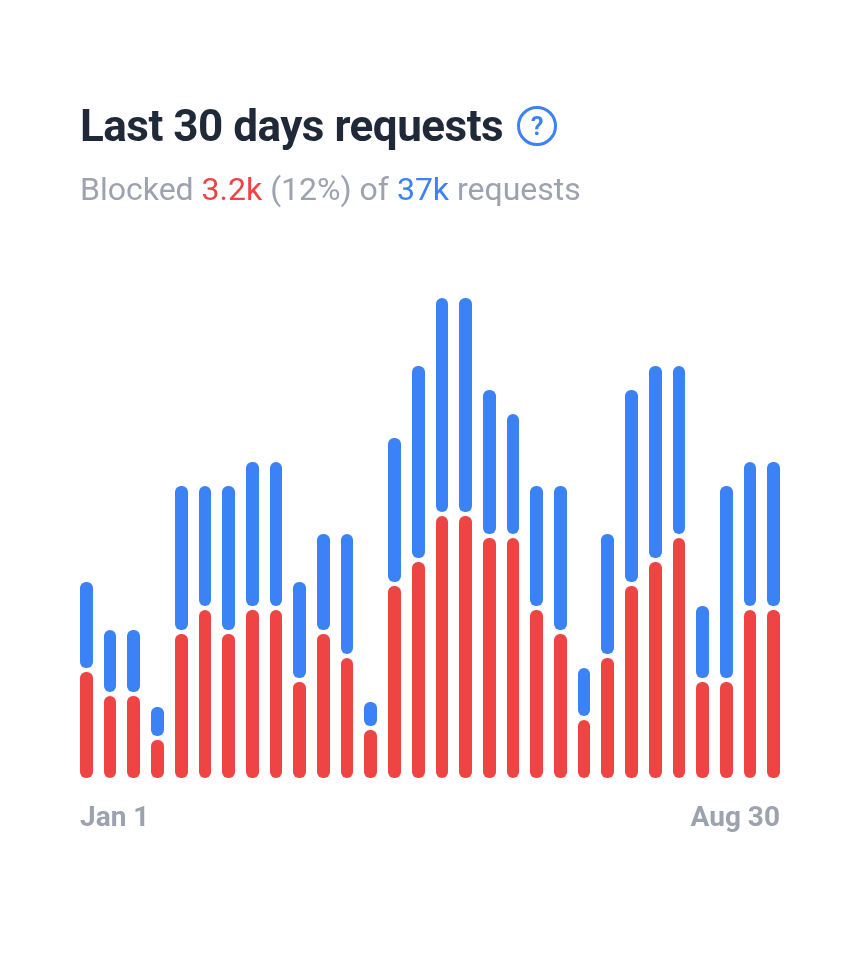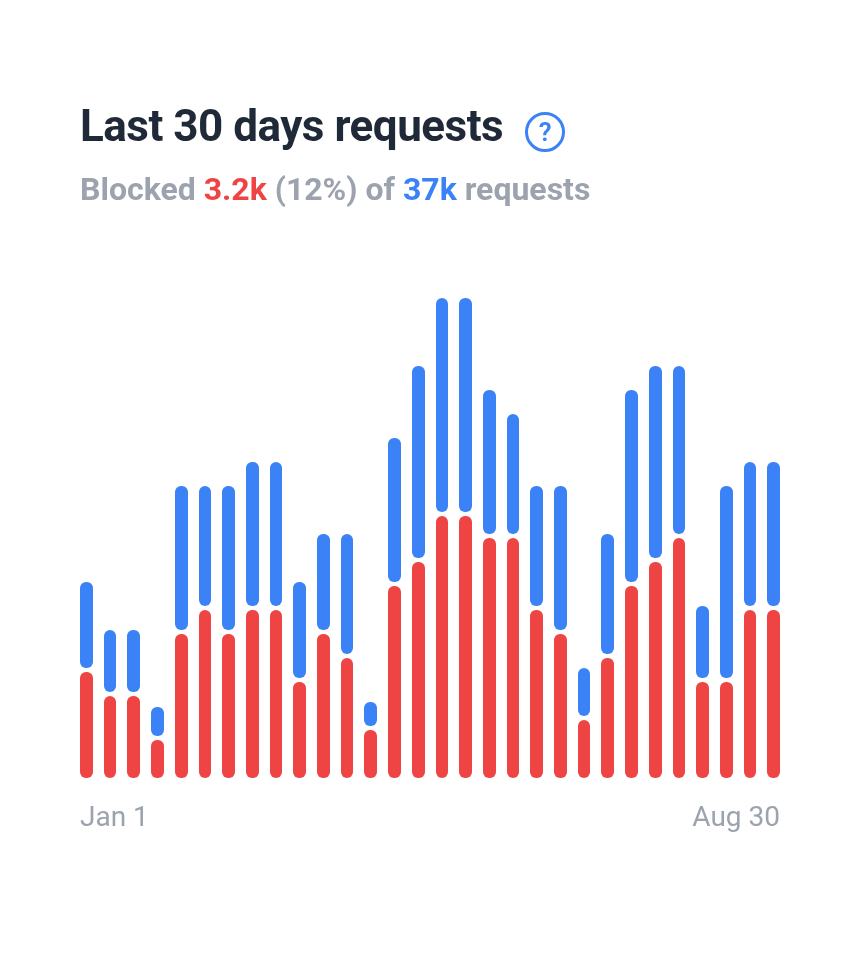--- a/index.html
+++ b/index.html
@@ -9,22 +9,22 @@
     width: 860px;
     height: 964px;
     background: #ffffff;
     font-family: -apple-system, BlinkMacSystemFont, "Segoe UI", Roboto, Helvetica, Arial, sans-serif;
   }
   .card {
     padding: 100px 80px 0 80px;
   }
   .header-row {
     display: flex;
-    align-items: flex-end;
-    gap: 22px;
+    align-items: center;
+    gap: 14px;
   }
   .title {
     font-size: 44px;
     font-weight: 700;
     color: #1f2937;
     letter-spacing: -0.5px;
   }
   .help-icon {
     width: 40px;
     height: 40px;
@@ -35,21 +35,21 @@
     justify-content: center;
     color: #3b82f6;
     font-size: 26px;
     font-weight: 600;
     cursor: pointer;
     line-height: 1;
   }
   .subtitle {
     margin-top: 18px;
     font-size: 32px;
-    font-weight: 700;
+    font-weight: 400;
     color: #9ca3af;
   }
   .subtitle .red { color: #ef4444; }
   .subtitle .blue { color: #3b82f6; }
   .chart-area {
     margin-top: 90px;
     height: 480px;
     position: relative;
   }
   .bars {
@@ -71,21 +71,21 @@
     border-radius: 6px;
   }
   .seg-top { background: #3b82f6; }
   .seg-bot { background: #ef4444; margin-top: 4px; }
   .axis {
     display: flex;
     justify-content: space-between;
     margin-top: 22px;
     font-size: 28px;
     color: #9ca3af;
-    font-weight: 400;
+    font-weight: 700;
   }
 </style>
 </head>
 <body>
 
 <div class="card">
 
   <div class="header-row">
     <div class="title">Last 30 days requests</div>
     <div class="help-icon">

